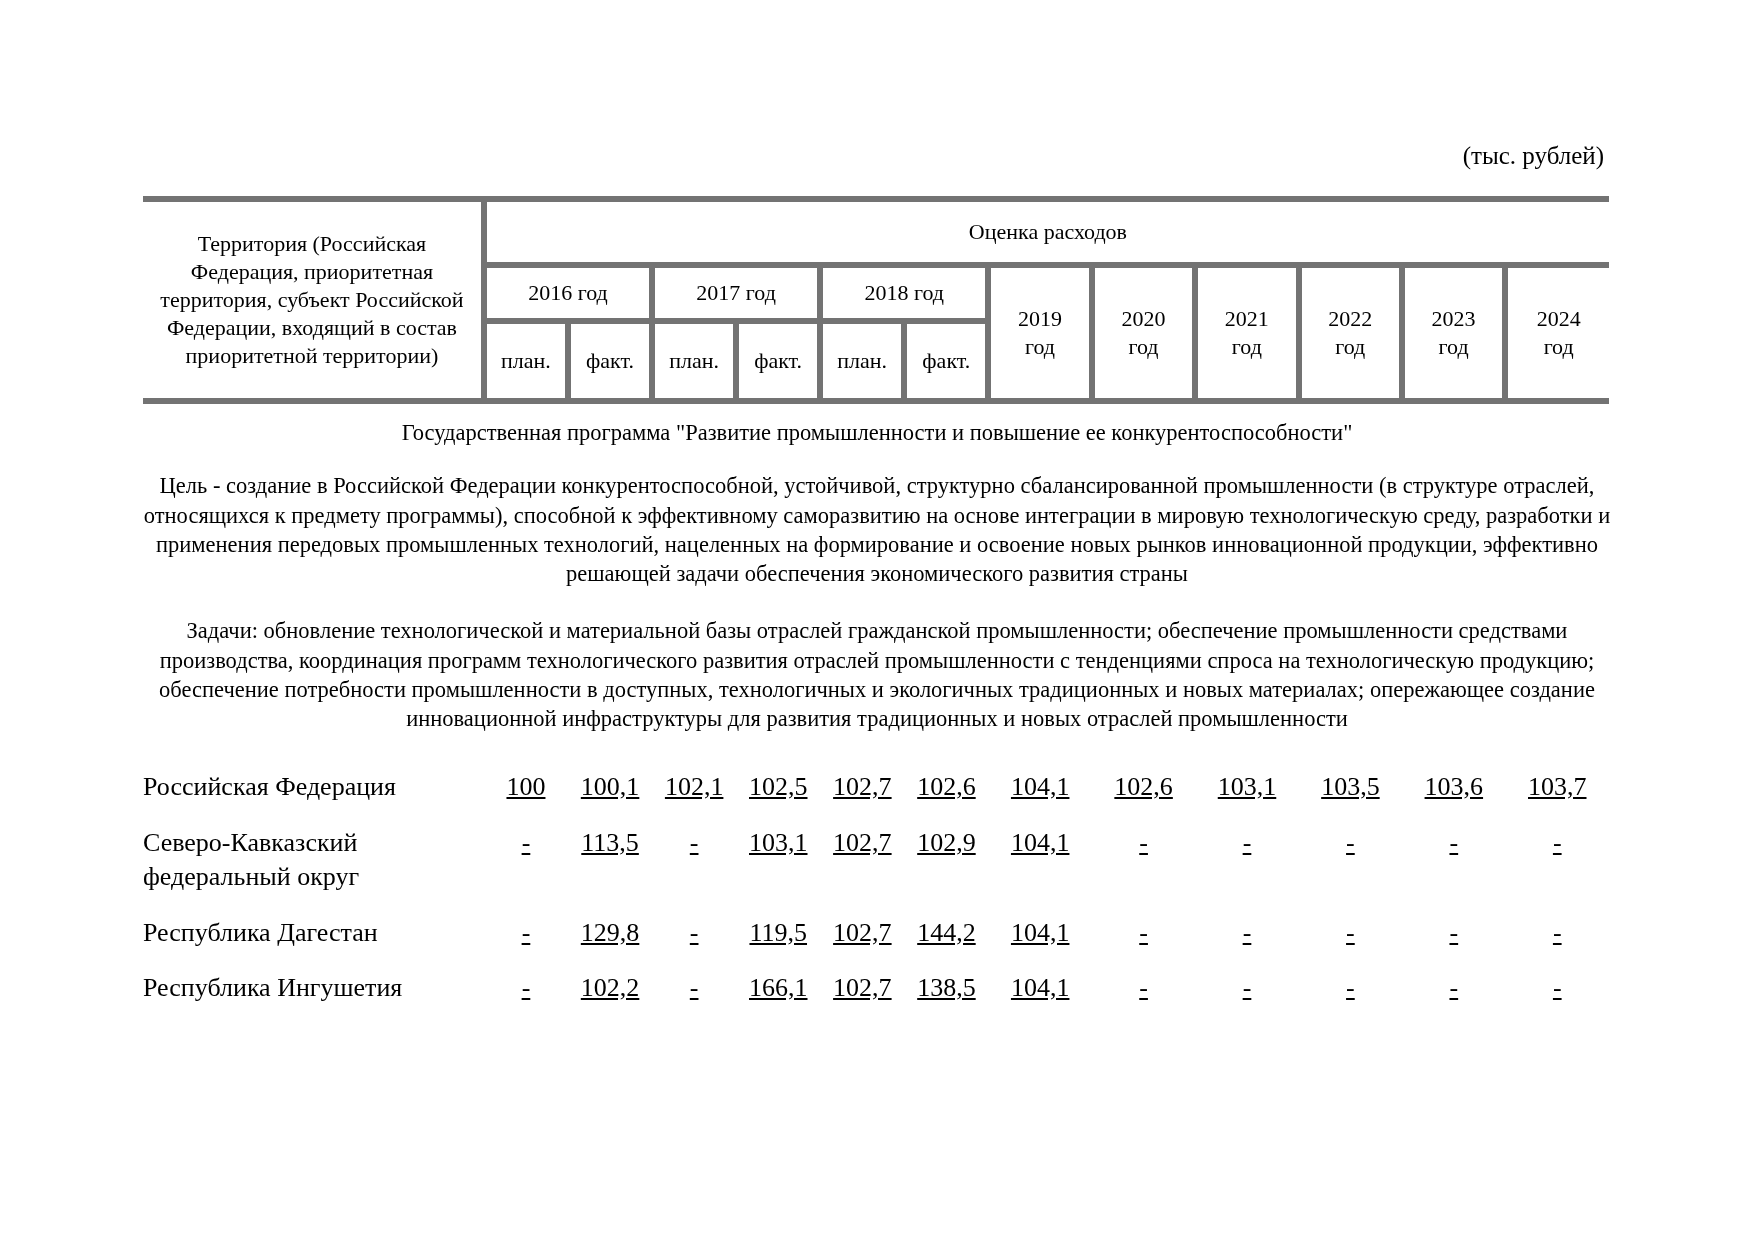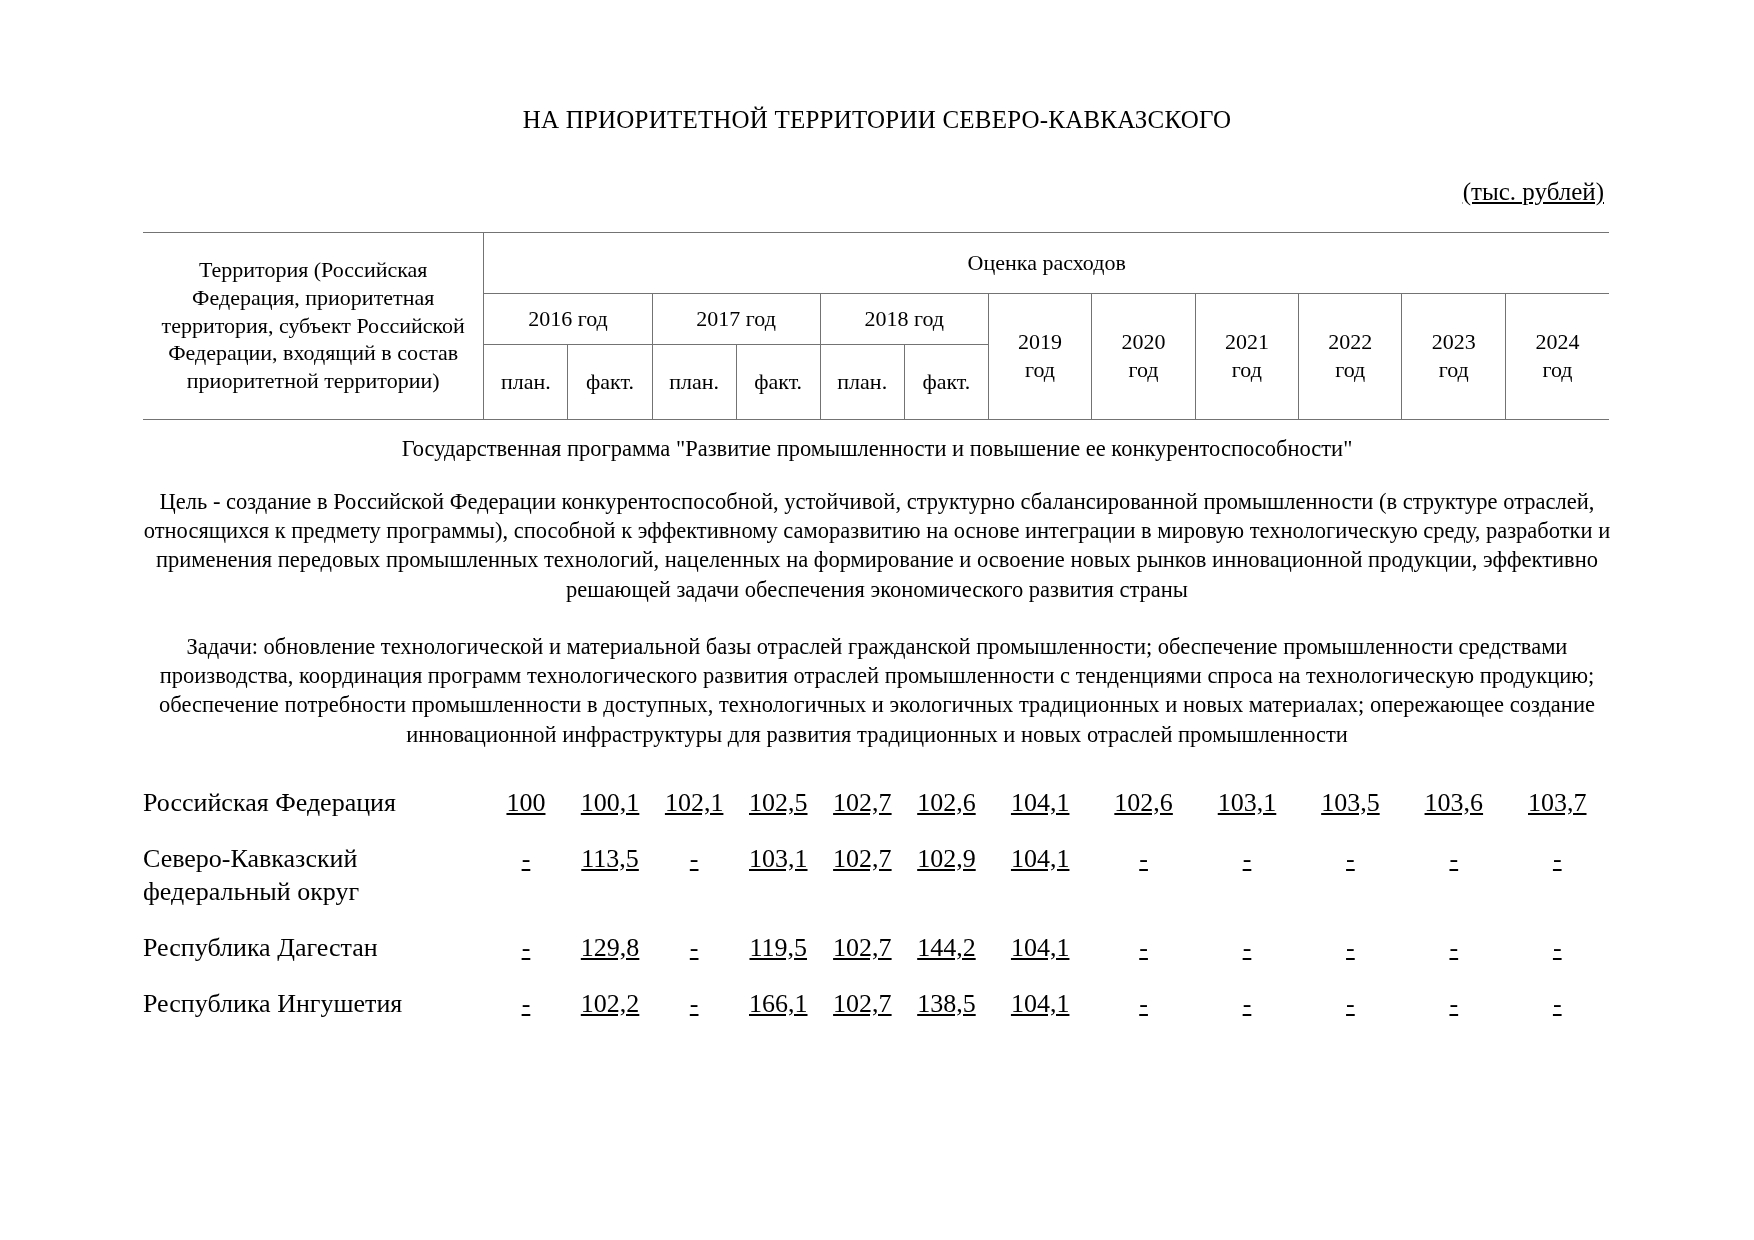--- a/index.html
+++ b/index.html
@@ -32,36 +32,35 @@
     padding-top: 102px;
   }
   .doc-title .tline { display: block; }
 
   
   .units-line {
     text-align: right;
     font-size: 25px;
     padding-right: 150px;
     padding-top: 40px;
-    text-decoration: underline;
   }
 
   
   .table-wrap {
     padding: 0 0 0 0;
     margin-top: 26px;
   }
   table.hdr {
     border-collapse: collapse;
     margin-left: 143px;
     width: 1466px;
     table-layout: fixed;
   }
   table.hdr td, table.hdr th {
-    border: 1px solid #737373;
+    border: 6px solid #737373;
     font-weight: normal;
     text-align: center;
     vertical-align: middle;
     font-size: 22px;
     line-height: 1.27;
     padding: 2px 2px;
   }
   
   table.hdr {
     border-top: 1.6px solid #000;
@@ -113,21 +112,20 @@
     padding-right: 6px;
   }
   td.val { text-align: center; text-decoration: underline; }
 </style>
 </head>
 <body>
 
 <div class="page">
 
   <div class="doc-title">
-    <span class="tline">НА ПРИОРИТЕТНОЙ ТЕРРИТОРИИ СЕВЕРО-КАВКАЗСКОГО</span>
   </div>
 
   <div class="units-line">(тыс. рублей)</div>
 
   <div class="table-wrap">
     <table class="hdr">
       <colgroup>
         <col style="width:300px">
         <col style="width:74px">
           <col style="width:74px">

